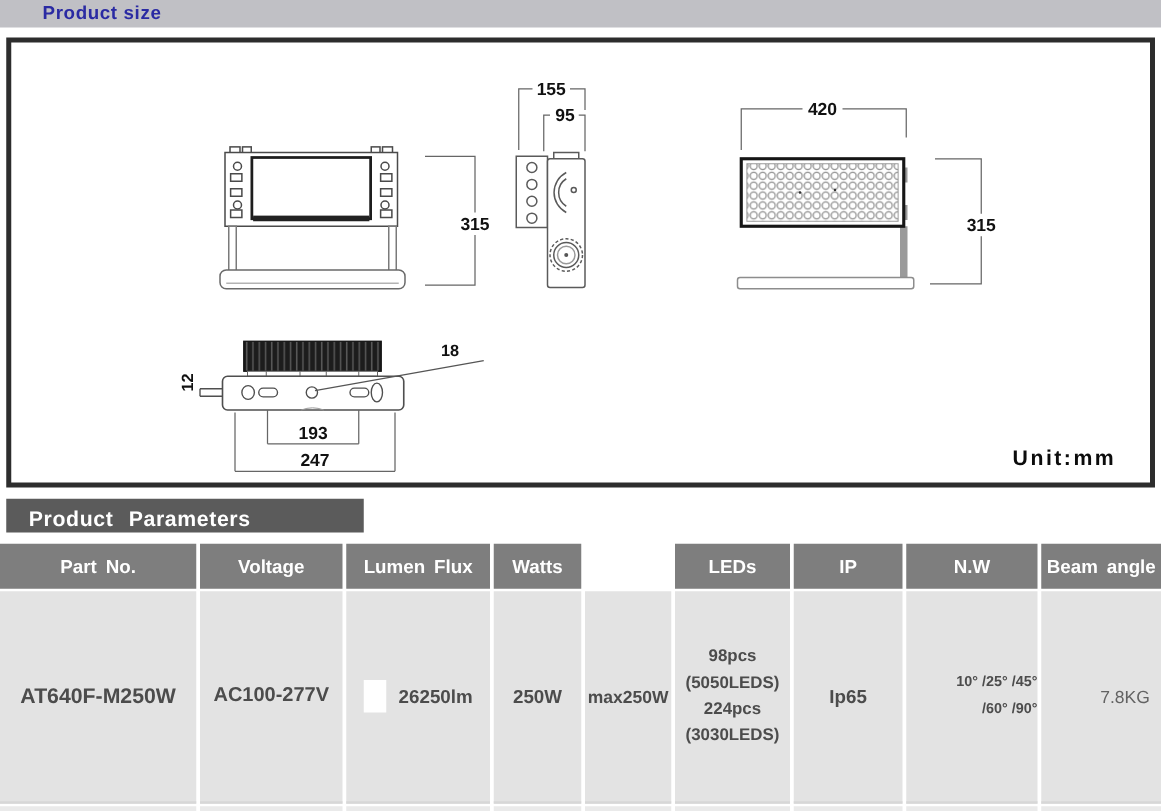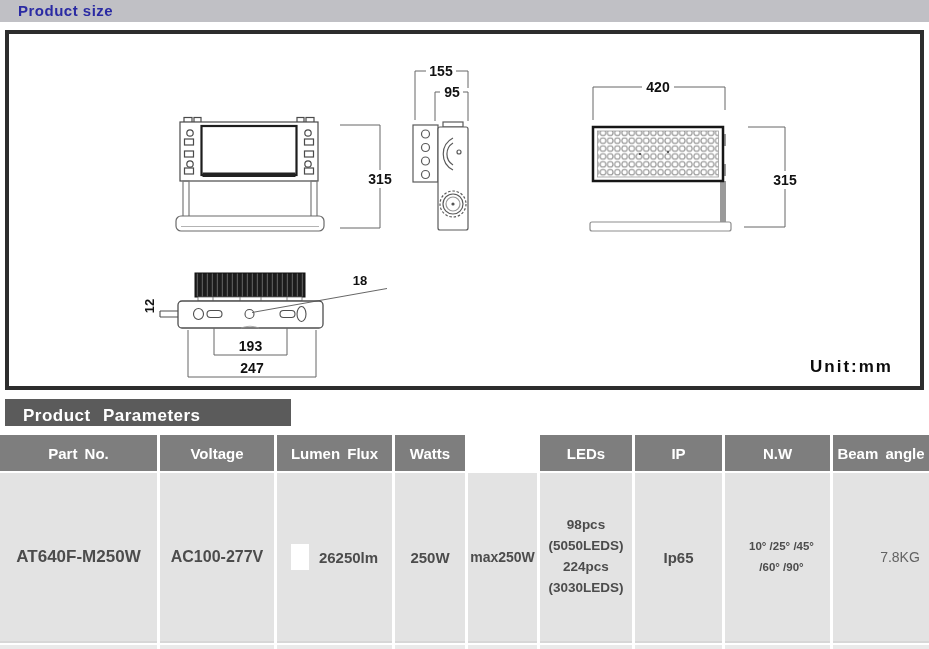--- a/index.html
+++ b/index.html
@@ -6,21 +6,21 @@
   body{
     width:929px;height:649px;position:relative;overflow:hidden;
     background:#ffffff;font-family:"Liberation Sans",sans-serif;
   }
   
   .titlebar{
     position:absolute;top:0;left:0;width:929px;height:22px;
     background:#c0c0c5;
   }
   .titlebar .t{
-    display:inline-block;margin-left:18px;line-height:21px;
+    display:inline-block;margin-left:34px;line-height:21px;
     font-size:15px;font-weight:bold;color:#2a2aa3;letter-spacing:.5px;
   }
   
   .diagram-box{
     position:absolute;top:30px;left:5px;width:911px;height:352px;
     border:4px solid #2d2d2d;background:#fff;
   }
   .diagram-box svg{display:block;}
   .dimtext{font-family:"Liberation Sans",sans-serif;font-weight:bold;font-size:14px;fill:#111;}
   .dimtext.sm{font-size:13px;}
@@ -49,21 +49,21 @@
     display:flex;flex-direction:column;align-items:center;justify-content:center;
     border-bottom:2px solid #d7d7d7;text-align:center;
   }
   .td.partno{font-size:17px;}
   .td.voltage{font-size:16px;}
   .td.lumen{flex-direction:row;text-align:right;}
   .swatch{
     width:18px;height:26px;background:#ffffff;margin-right:10px;flex:none;
   }
   .td.leds{font-size:13.5px;line-height:1.55;}
-  .td.beam{align-items:center;padding-left:8px;font-size:11.5px;line-height:1.8;text-align:left;}
+  .td.beam{align-items:flex-end;padding-left:8px;font-size:11.5px;line-height:1.8;text-align:left;}
   .td.nw{font-weight:normal;color:#636363;font-size:14px;padding-left:38px;}
   .strip{background:#eaeaea;}
 </style>
 </head>
 <body>
 
 <div class="titlebar">
   <span class="t">Product size</span>
 </div>
 

